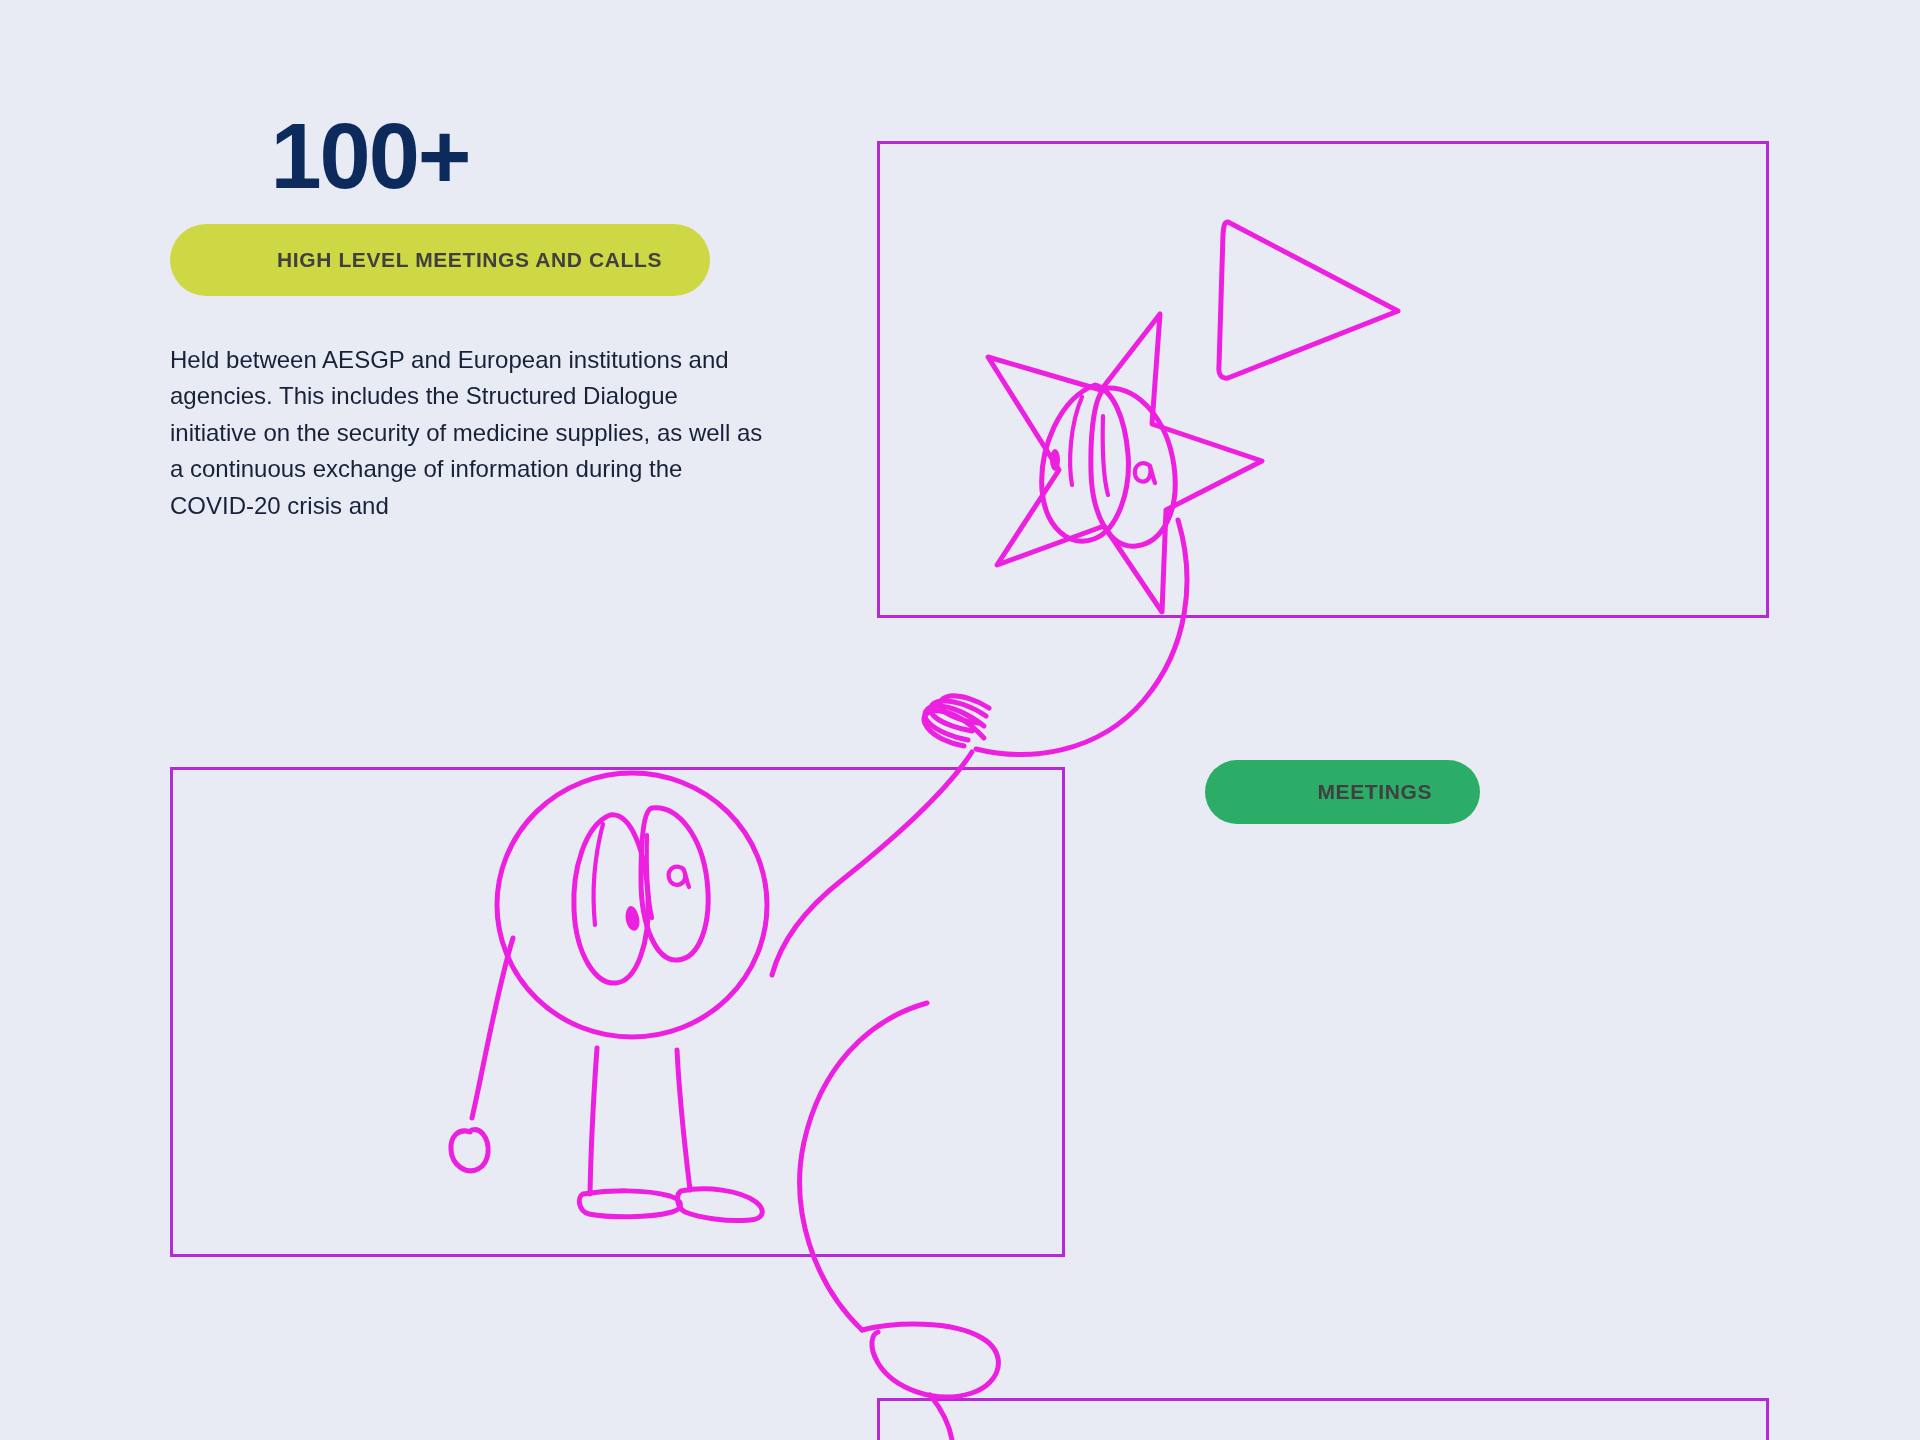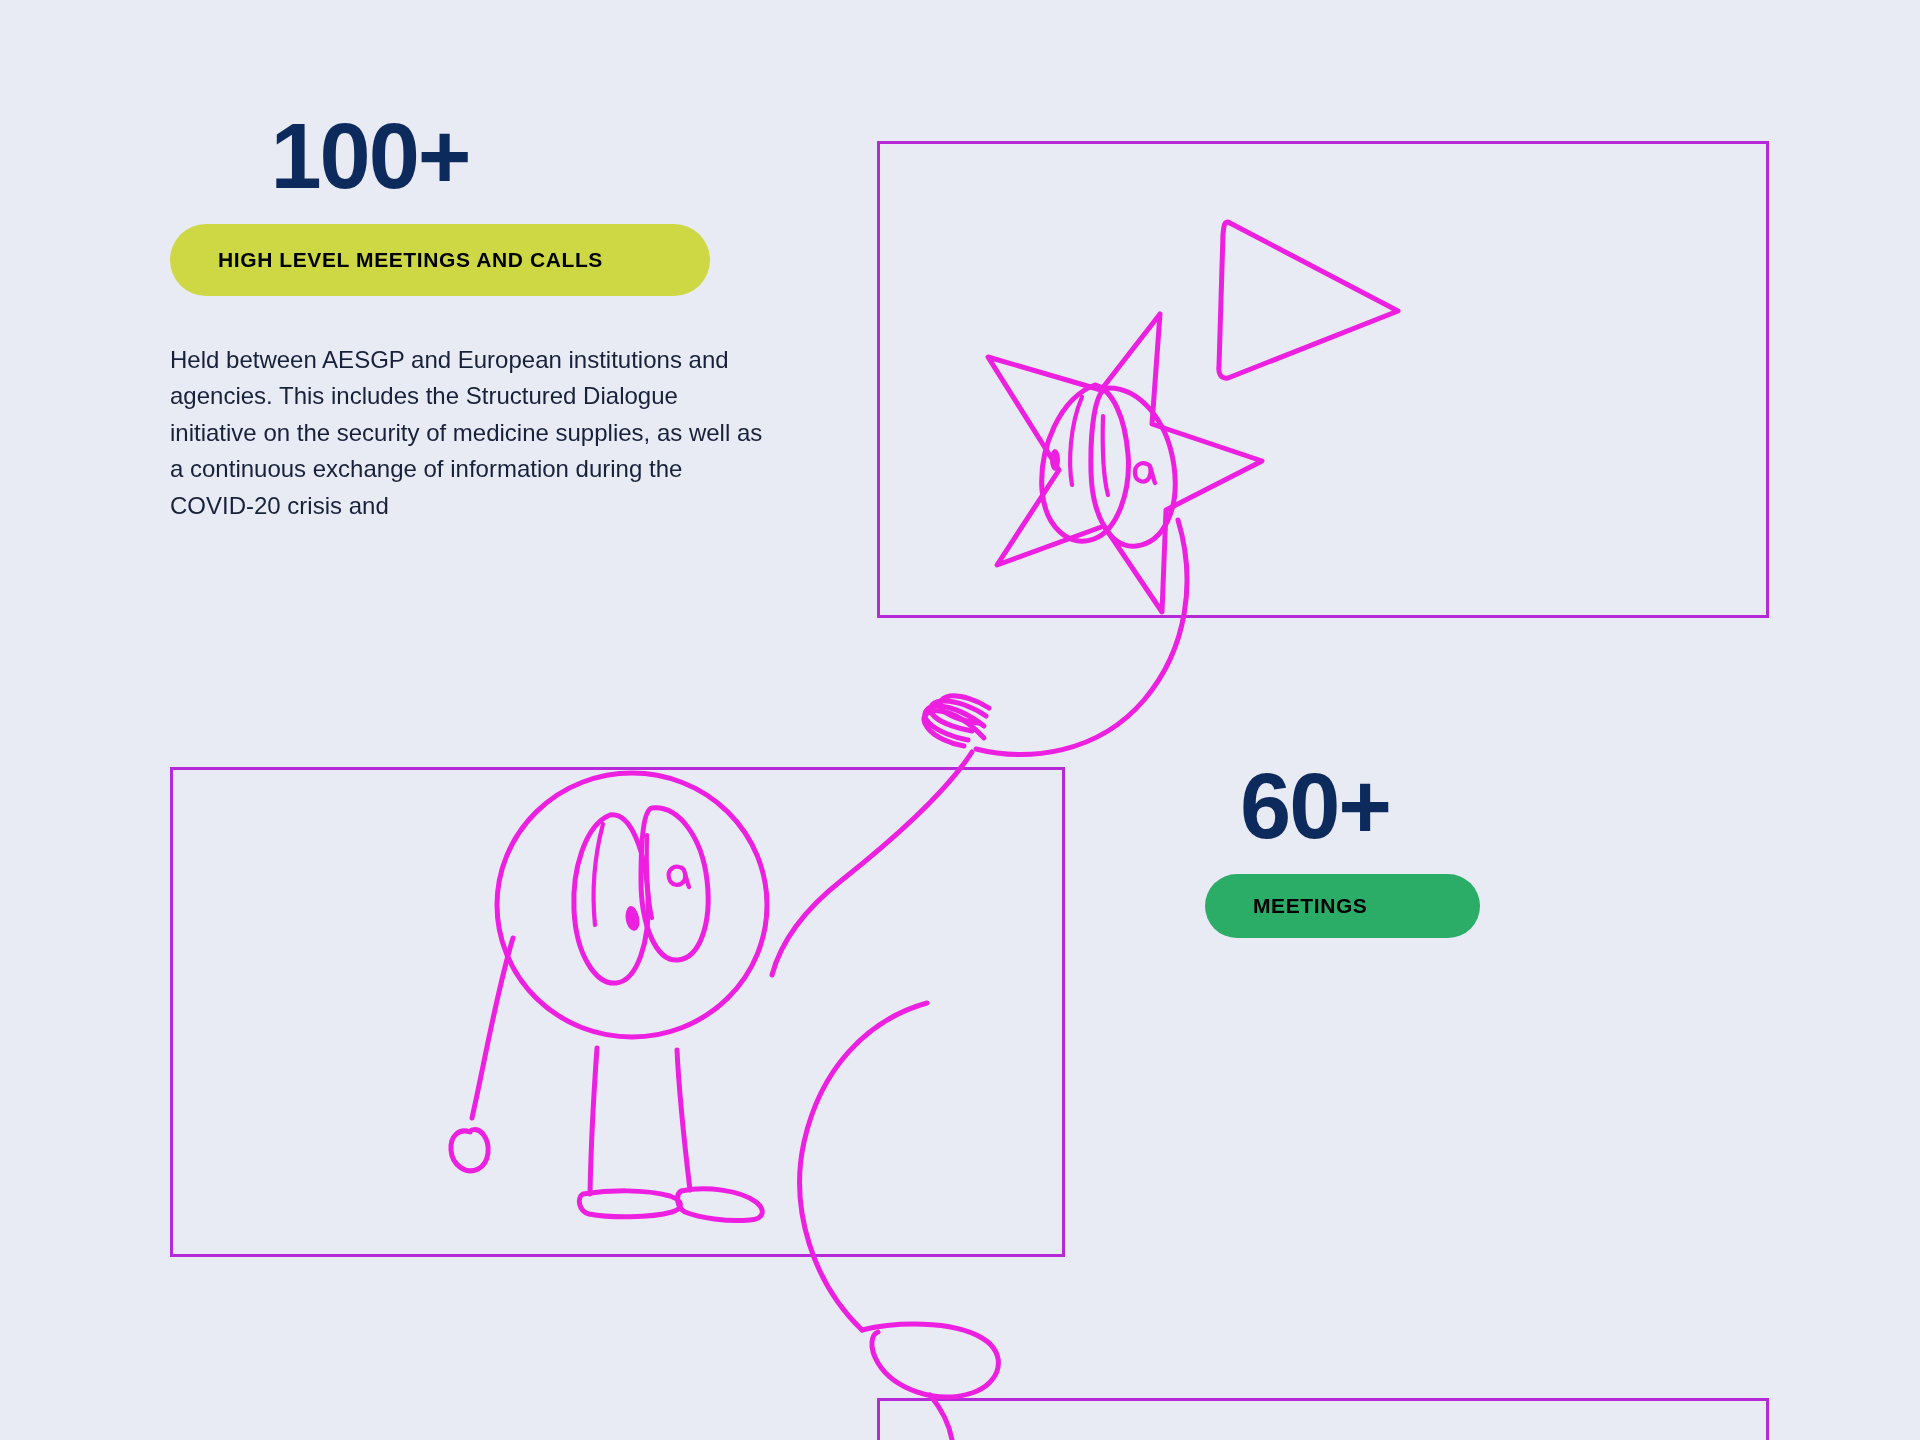--- a/index.html
+++ b/index.html
@@ -66,25 +66,25 @@
     letter-spacing: -2px;
     margin: 0 0 22px 0;
     white-space: nowrap;
   }
   #stat-left .stat-number { text-align: center; width: 400px; }
   #stat-right .stat-number { text-align: center; width: 220px; }
 
   .badge {
     display: inline-block;
     border-radius: 999px;
-    color: #000000;
+    color: #404040;
     font-size: 21px;
     font-weight: bold;
     letter-spacing: 0.6px;
-    text-align: left;
+    text-align: right;
     box-sizing: border-box;
   }
   #badge-high-level {
     background: #cdd844;
     padding: 24px 48px;
     width: 540px;
   }
   #badge-meetings {
     background: #2bad68;
     padding: 20px 48px;
@@ -157,17 +157,16 @@
     <path class="thick" d="M930,1395 C944,1412 950,1428 952,1440"></path>
   </svg>
 
   <div class="stat-block" id="stat-left">
     <div class="stat-number">100+</div>
     <div class="badge" id="badge-high-level">HIGH LEVEL MEETINGS AND CALLS</div>
     <p class="stat-desc" id="desc-left">Held between AESGP and European institutions and agencies. This includes the Structured Dialogue initiative on the security of medicine supplies, as well as a continuous exchange of information during the COVID-20 crisis and</p>
   </div>
 
   <div class="stat-block" id="stat-right">
-    <div class="stat-number">60+</div>
     <div class="badge" id="badge-meetings">MEETINGS</div>
   </div>
 
 </div>
 
 </body></html>

